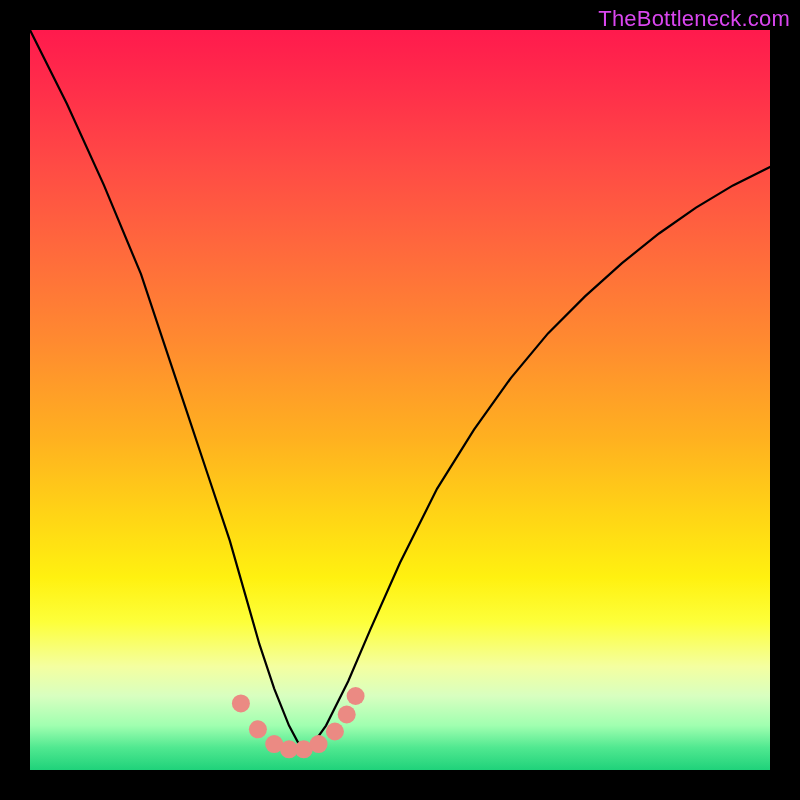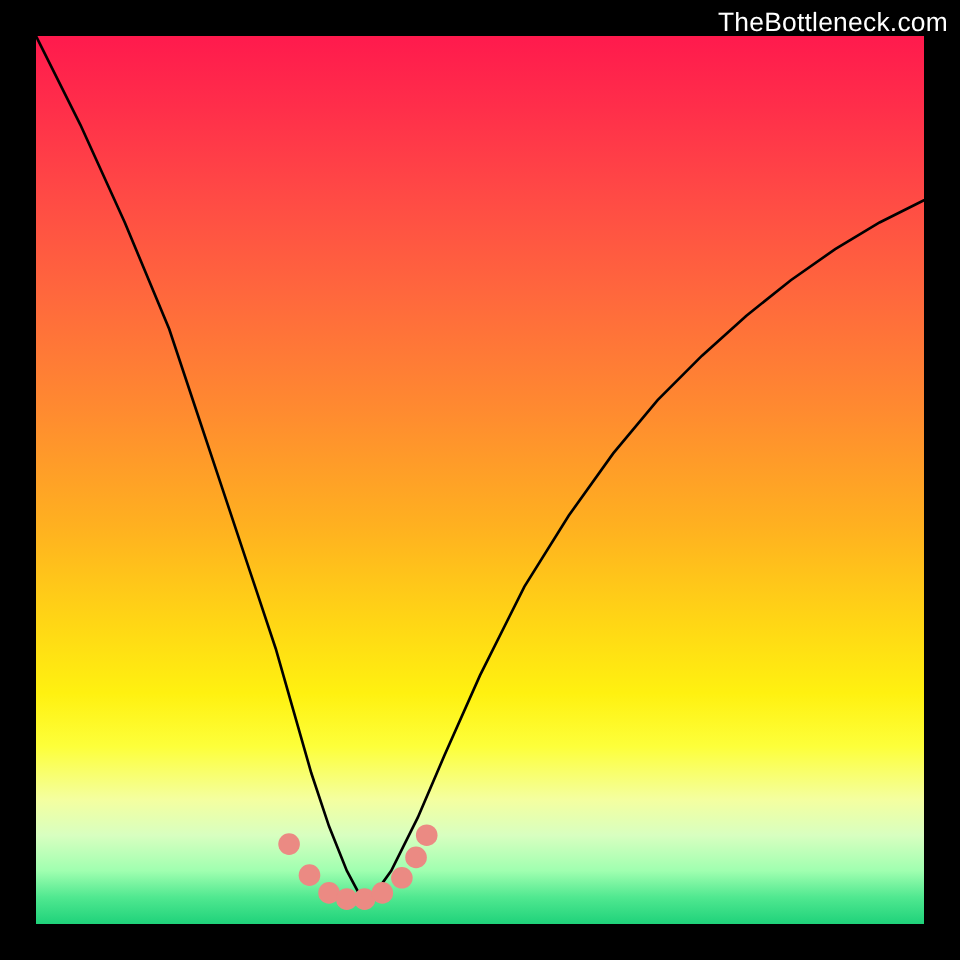--- a/index.html
+++ b/index.html
@@ -54,21 +54,21 @@
     position: absolute;
     left: 0;
     top: 0;
     width: 100%;
     height: 100%;
   }
   .watermark {
     position: absolute;
     top: 6px;
     right: 10px;
-    color: #ffffff;
+    color: #d946ef;
     font-size: 22px;
     letter-spacing: 0.2px;
     user-select: none;
   }
 </style>
 </head>
 <body>
 
 <div class="frame">
   <div class="plot">

